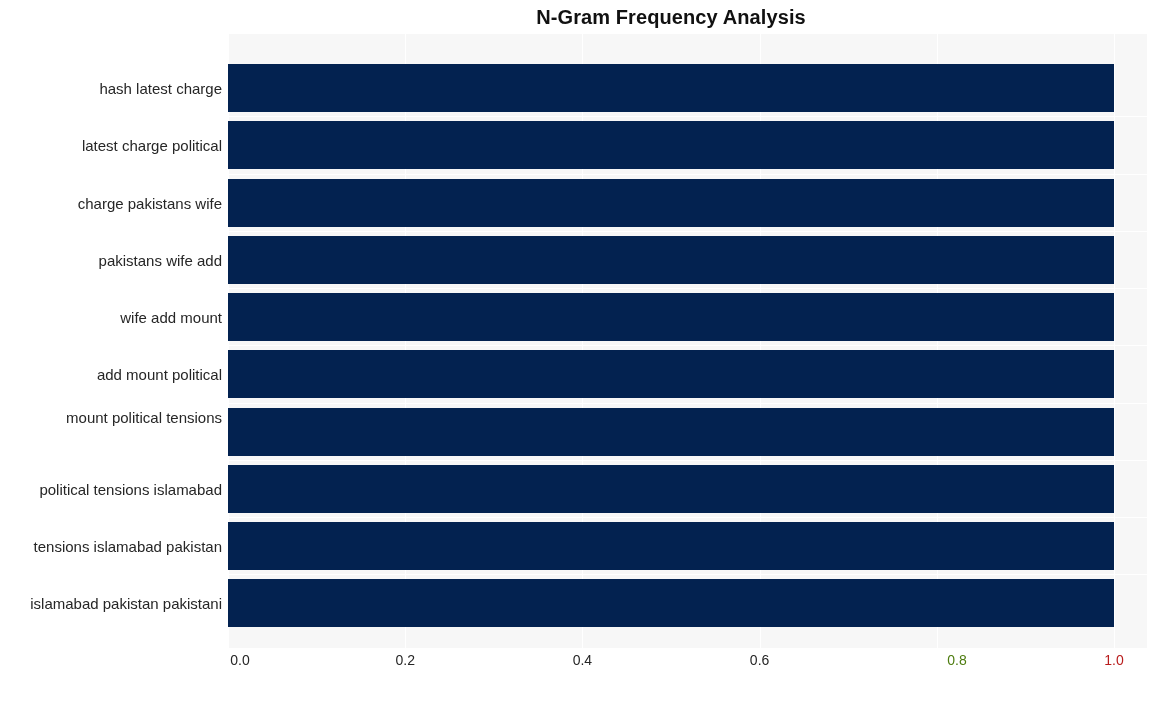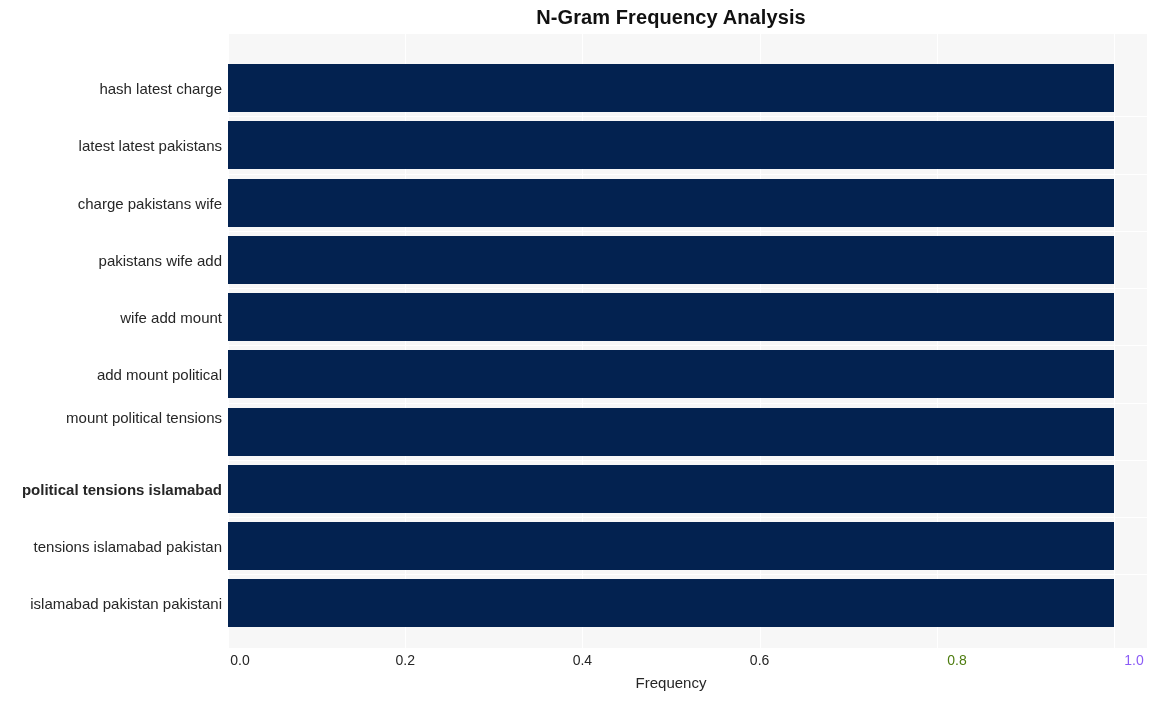--- a/index.html
+++ b/index.html
@@ -133,31 +133,30 @@
       <div class="hgrid" style="top: 369px;"></div>
       <div class="bar" title="mount political tensions: 1" style="top: 373.657px; height: 48px; width: 886px; background: rgb(3, 34, 80);"></div>
       <div class="hgrid" style="top: 426px;"></div>
       <div class="bar" title="political tensions islamabad: 1" style="top: 430.933px; height: 48px; width: 886px; background: rgb(3, 34, 80);"></div>
       <div class="hgrid" style="top: 483px;"></div>
       <div class="bar" title="tensions islamabad pakistan: 1" style="top: 488.209px; height: 48px; width: 886px; background: rgb(3, 34, 80);"></div>
       <div class="hgrid" style="top: 540px;"></div>
       <div class="bar" title="islamabad pakistan pakistani: 1" style="top: 545.485px; height: 48px; width: 886px; background: rgb(3, 34, 80);"></div>
     </div>
 
-  <div id="xlabel">Frequency</div>
 
 <div class="ytick" style="top: 88px; color: rgb(38, 38, 38);">hash latest charge</div>
-    <div class="ytick" style="top: 145.276px; color: rgb(38, 38, 38);">latest latest pakistans</div>
+    <div class="ytick" style="top: 145.276px; color: rgb(38, 38, 38);">latest charge political</div>
     <div class="ytick" style="top: 202.552px; color: rgb(38, 38, 38);">charge pakistans wife</div>
     <div class="ytick" style="top: 259.828px; color: rgb(38, 38, 38); margin-left: 32px;">pakistans wife add</div>
     <div class="ytick" style="top: 317.104px; color: rgb(38, 38, 38);">wife add mount</div>
     <div class="ytick" style="top: 374.381px; color: rgb(38, 38, 38);">add mount political</div>
     <div class="ytick" style="top: 417px; color: rgb(38, 38, 38);">mount political tensions</div>
-    <div class="ytick" style="top: 488.933px; color: rgb(38, 38, 38); font-weight: bold;">political tensions islamabad</div>
+    <div class="ytick" style="top: 488.933px; color: rgb(38, 38, 38);">political tensions islamabad</div>
     <div class="ytick" style="top: 546.209px; color: rgb(38, 38, 38); margin-left: 38px;">tensions islamabad pakistan</div>
     <div class="ytick" style="top: 603.485px; color: rgb(38, 38, 38);">islamabad pakistan pakistani</div>
     <div class="xtick" style="left: 228px; color: rgb(38, 38, 38); margin-left: 12px;">0.0</div>
     <div class="xtick" style="left: 405.2px; color: rgb(38, 38, 38);">0.2</div>
     <div class="xtick" style="left: 582.4px; color: rgb(38, 38, 38);">0.4</div>
     <div class="xtick" style="left: 759.6px; color: rgb(38, 38, 38);">0.6</div>
     <div class="xtick" style="left: 957px; color: #4d7c0f;">0.8</div>
-    <div class="xtick" style="left: 1114px; color: #8b5cf6; margin-left: 20px;">1.0</div>
+    <div class="xtick" style="left: 1114px; color: #b91c1c;">1.0</div>
   </div>
 
 </body></html>

